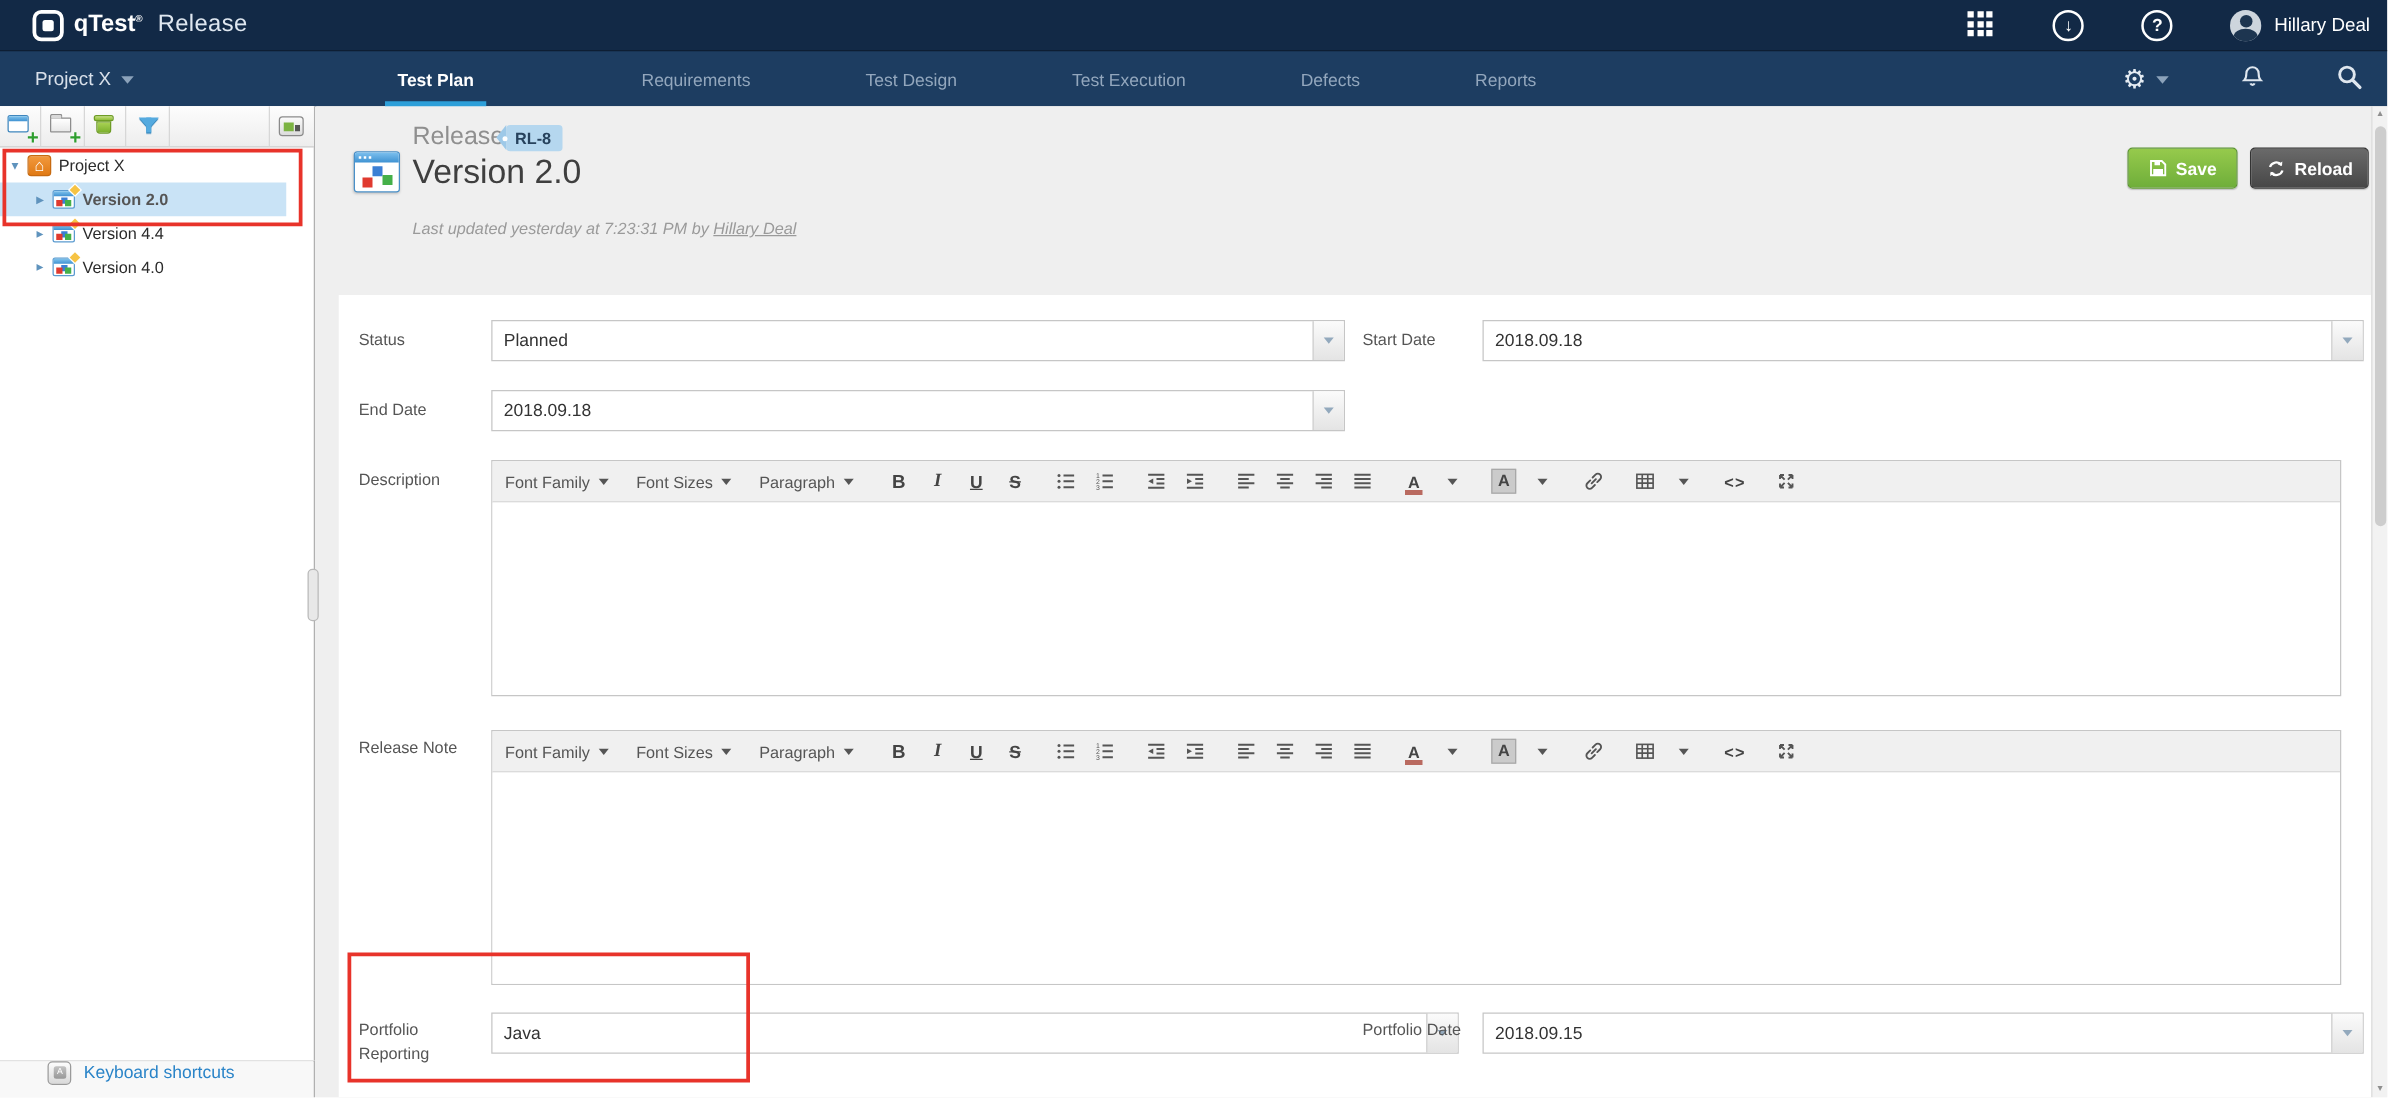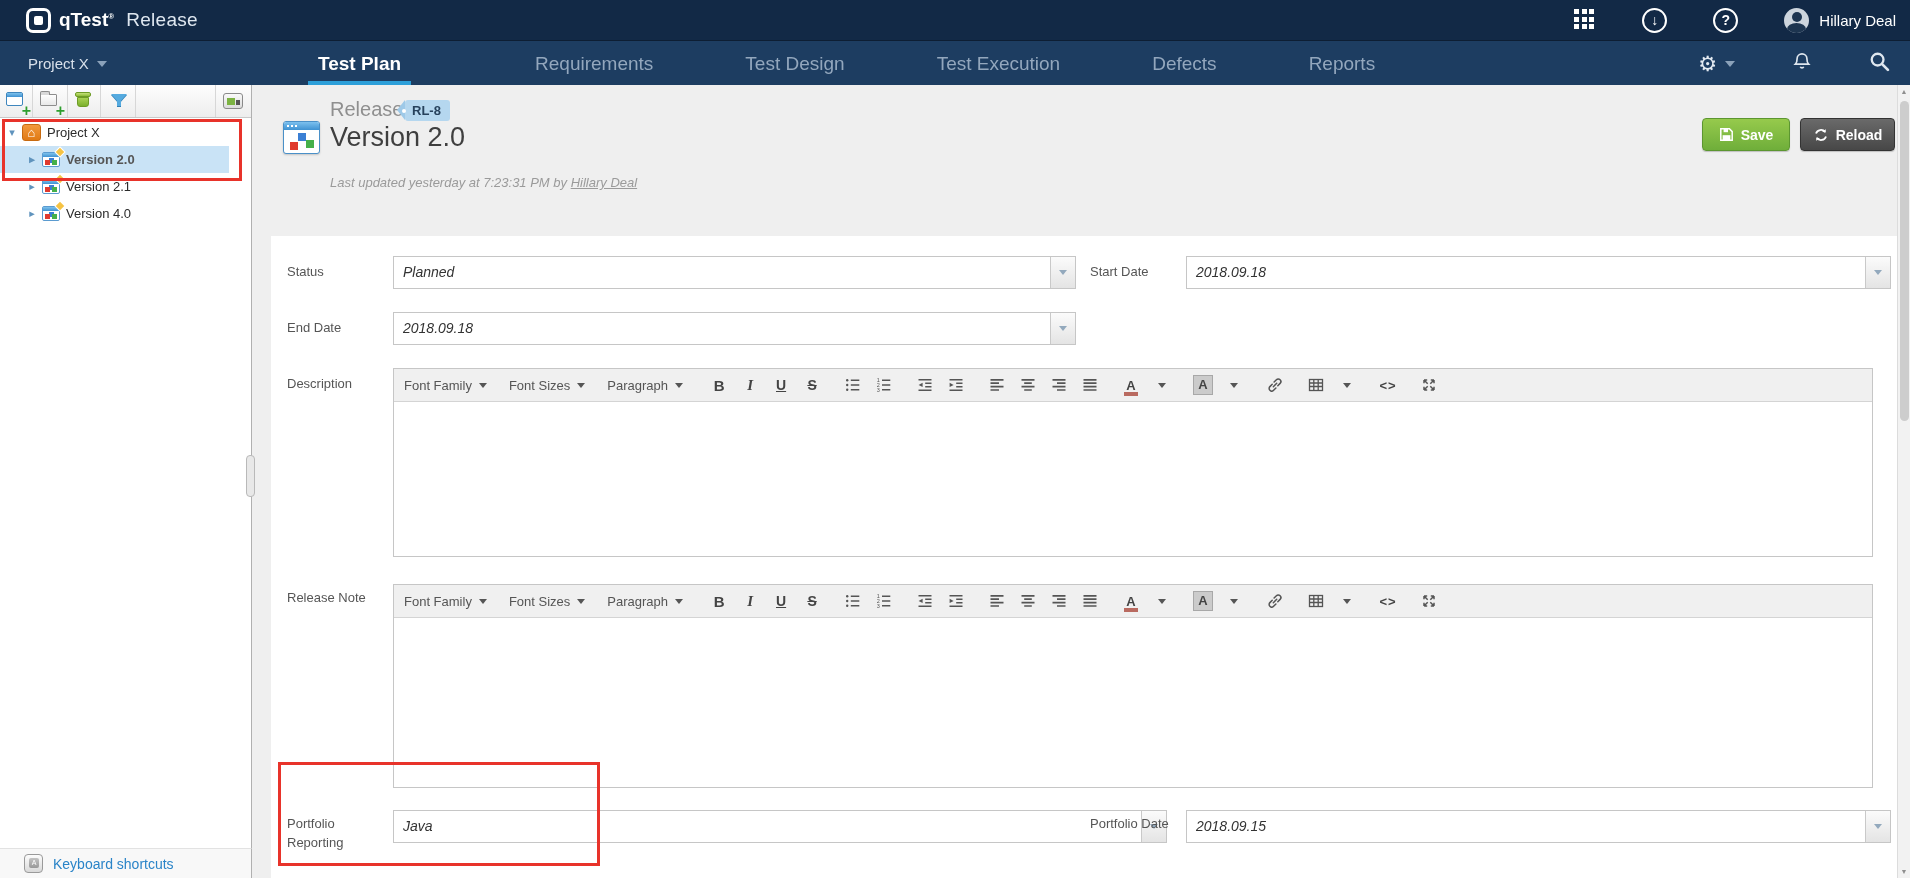--- a/index.html
+++ b/index.html
@@ -22,21 +22,21 @@
   .avatar { width:25px; height:25px; border-radius:50%; background:#cdd5dd; position:relative; overflow:hidden; margin-right:10px; }
   .avatar::before { content:""; position:absolute; left:7.5px; top:4px; width:10px; height:10px; border-radius:50%; background:#1d3550; }
   .avatar::after { content:""; position:absolute; left:3px; top:15px; width:19px; height:12px; border-radius:50% 50% 0 0; background:#1d3550; }
   .user-name { color:#fff; font-size:15px; margin-right:14px; white-space:nowrap; }
 
   
   .nav { position:absolute; left:0; top:40px; width:100%; height:45px; background:#1d3d61; border-top:1px solid #0d1e33; }
   .proj-sel { position:absolute; left:28px; top:0; height:45px; display:flex; align-items:center; color:#d8e0ea; font-size:15px; cursor:pointer; }
   .caret-down { display:inline-block; width:0; height:0; border-left:5px solid transparent; border-right:5px solid transparent; border-top:6px solid #8ba2ba; margin-left:8px; }
   .tabs { position:absolute; left:308px; top:0; height:45px; display:flex; align-items:stretch; }
-  .tab { position:relative; display:flex; align-items:center; padding:0 10px; margin-right:72px; color:#93a7bd; font-size:19px; cursor:pointer; white-space:nowrap; }
+  .tab { position:relative; display:flex; align-items:center; padding:0 10px; margin-right:72px; color:#93a7bd; font-size:14px; cursor:pointer; white-space:nowrap; }
   .tab:nth-child(2) { margin-left:42px; }
   .tab.active { color:#fff; font-weight:bold; }
   .tab.active::after { content:""; position:absolute; left:0; right:0; bottom:0; height:5px; background:#2d9fd9; }
   .nav-right { position:absolute; right:20px; top:0; height:45px; display:flex; align-items:center; }
   .gear-wrap { display:flex; align-items:center; margin-right:58px; cursor:pointer; }
   .gear-glyph { color:#e4ebf2; font-size:21px; line-height:21px; }
   .nav-svg { margin-right:58px; cursor:pointer; }
   .nav-svg:last-child { margin-right:0; }
 
   
@@ -67,21 +67,21 @@
   .ic-rel { display:block; position:relative; width:18px; height:15px; background:#fff; border:1px solid #5b9bd0; border-radius:2px; }
   .ic-rel .rb { position:absolute; left:0; top:0; right:0; height:4px; background:linear-gradient(#7fc2ec,#3f92d2); }
   .ic-rel .k { position:absolute; width:5px; height:5px; }
   .ic-rel .k.b { left:6px; top:5px; background:#3b7fd4; }
   .ic-rel .k.r { left:2px; bottom:1px; background:#e03a2f; }
   .ic-rel .k.g { left:9px; bottom:1px; background:#45b049; }
   .ic-rel .st { position:absolute; right:-4px; top:-4px; width:6px; height:6px; background:#f6c344; transform:rotate(45deg); box-shadow:0 0 0 1px #fff; }
 
   .splitter-handle { position:absolute; left:246px; top:455px; width:9px; height:42px; background:#e8e8e8; border:1px solid #b9b9b9; border-radius:4px; z-index:4; cursor:col-resize; }
 
-  .kbar { position:absolute; left:0; bottom:0; width:252px; height:30px; background:#f8f8f8; border-top:1px solid #e2e2e2; border-right:1px solid #b0b0b0; display:flex; align-items:center; padding-left:24px; z-index:3; }
+  .kbar { position:absolute; left:0; bottom:0; width:252px; height:30px; background:#f8f8f8; border-top:1px solid #e2e2e2; border-right:1px solid #b0b0b0; display:flex; padding-left:38px; z-index:3; }
   .kb-ic { width:19px; height:19px; border:1px solid #9a9a9a; border-radius:4px; background:linear-gradient(#fdfdfd,#d9d9d9); position:relative; flex:none; }
   .kb-ic::after { content:"A"; position:absolute; left:4px; top:3px; width:10px; height:10px; background:linear-gradient(#c3c3c3,#989898); color:#fff; font-size:7px; line-height:10px; text-align:center; border-radius:2px; }
   .kb-link { margin-left:10px; color:#2a84c8; font-size:14px; cursor:pointer; }
 
   
   .main { position:absolute; left:253px; top:85px; right:13px; bottom:0; background:#efefef; }
   .hdr-ic { position:absolute; left:30px; top:36px; width:37px; height:33px; background:#fff; border:1px solid #4a90c8; border-radius:3px; box-shadow:0 1px 2px rgba(0,0,0,.18); }
   .hdr-ic .bar { position:absolute; left:0; top:0; right:0; height:8px; background:linear-gradient(#7cc0ee,#3f92d2); border-radius:2px 2px 0 0; }
   .hdr-ic .bar::after { content:""; position:absolute; left:3px; top:3px; width:2px; height:2px; background:#fff; box-shadow:4px 0 0 #fff, 8px 0 0 #fff; }
   .hdr-ic .kb { position:absolute; width:8px; height:8px; }
@@ -98,21 +98,21 @@
   .btn-save { position:absolute; left:1449px; top:33px; width:88px; height:33px; border:1px solid #5c9630; border-radius:4px; background:linear-gradient(#96ca4c,#6fae3a); color:#fff; font-weight:bold; font-size:14px; display:flex; align-items:center; justify-content:center; gap:7px; cursor:pointer; box-shadow:0 1px 1px rgba(0,0,0,.2); }
   .btn-reload { position:absolute; left:1547px; top:33px; width:95px; height:33px; border:1px solid #333; border-radius:4px; background:linear-gradient(#6a6a6a,#474747); color:#fff; font-weight:bold; font-size:14px; display:flex; align-items:center; justify-content:center; gap:7px; cursor:pointer; box-shadow:0 1px 1px rgba(0,0,0,.2); }
 
   .props-bar { position:absolute; left:18px; top:120px; width:1626px; height:31px; background:linear-gradient(#35aade,#2596cf); display:flex; align-items:center; cursor:pointer; }
   .props-caret { width:0; height:0; border-left:5px solid transparent; border-right:5px solid transparent; border-top:6px solid #fff; margin:0 8px 0 12px; }
   .props-title { color:#fff; font-size:13px; font-weight:bold; letter-spacing:.3px; }
   .props-body { position:absolute; left:18px; top:151px; width:1626px; bottom:0; background:#fff; }
 
   .flabel { position:absolute; width:80px; font-size:13px; color:#555; line-height:19px; }
   .combo { position:absolute; height:33px; background:#fff; border:1px solid #c6c6c6; }
-  .combo .val { position:absolute; left:9px; top:0; bottom:0; line-height:31px; font-size:14px; color:#333;font-style:italic; }
+  .combo .val { position:absolute; left:9px; top:0; bottom:0; line-height:31px; font-size:14px; color:#333; }
   .combo .dd { position:absolute; right:0; top:0; bottom:0; width:25px; border-left:1px solid #c9c9c9; background:linear-gradient(#fbfbfb,#e4e4e4); cursor:pointer; }
   .combo .dd::after { content:""; position:absolute; left:8px; top:13px; border-left:4.5px solid transparent; border-right:4.5px solid transparent; border-top:5.5px solid #93a9bd; }
 
   .editor { position:absolute; border:1px solid #c6c6c6; background:#fff; }
   .tbr { height:33px; background:#f0f0f0; border-bottom:1px solid #d4d4d4; display:flex; align-items:center; padding:0 10px; }
   .sel { display:flex; align-items:center; color:#555; font-size:13px; margin-right:22px; cursor:pointer; white-space:nowrap; }
   .tcaret { width:0; height:0; border-left:4px solid transparent; border-right:4px solid transparent; border-top:5px solid #555; margin-left:7px; }
   .ebtn { min-width:20px; height:22px; display:flex; align-items:center; justify-content:center; margin-right:11px; color:#444; cursor:pointer; flex:none; }
   .ebtn.grp { margin-left:10px; }
   .ebtn b { font-size:15px; }
@@ -262,21 +262,21 @@
           <span class="arr">▸</span>
           <span class="tico">
             <span class="ic-rel">
               <i class="rb"></i>
               <i class="k b"></i>
               <i class="k r"></i>
               <i class="k g"></i>
               <i class="st"></i>
             </span>
           </span>
-          <span>Version 2.1</span>
+          <span>Version 4.4</span>
         </div>
         <div class="trow" style="padding-left: 26px;">
           <span class="arr">▸</span>
           <span class="tico">
             <span class="ic-rel">
               <i class="rb"></i>
               <i class="k b"></i>
               <i class="k r"></i>
               <i class="k g"></i>
               <i class="st"></i>

